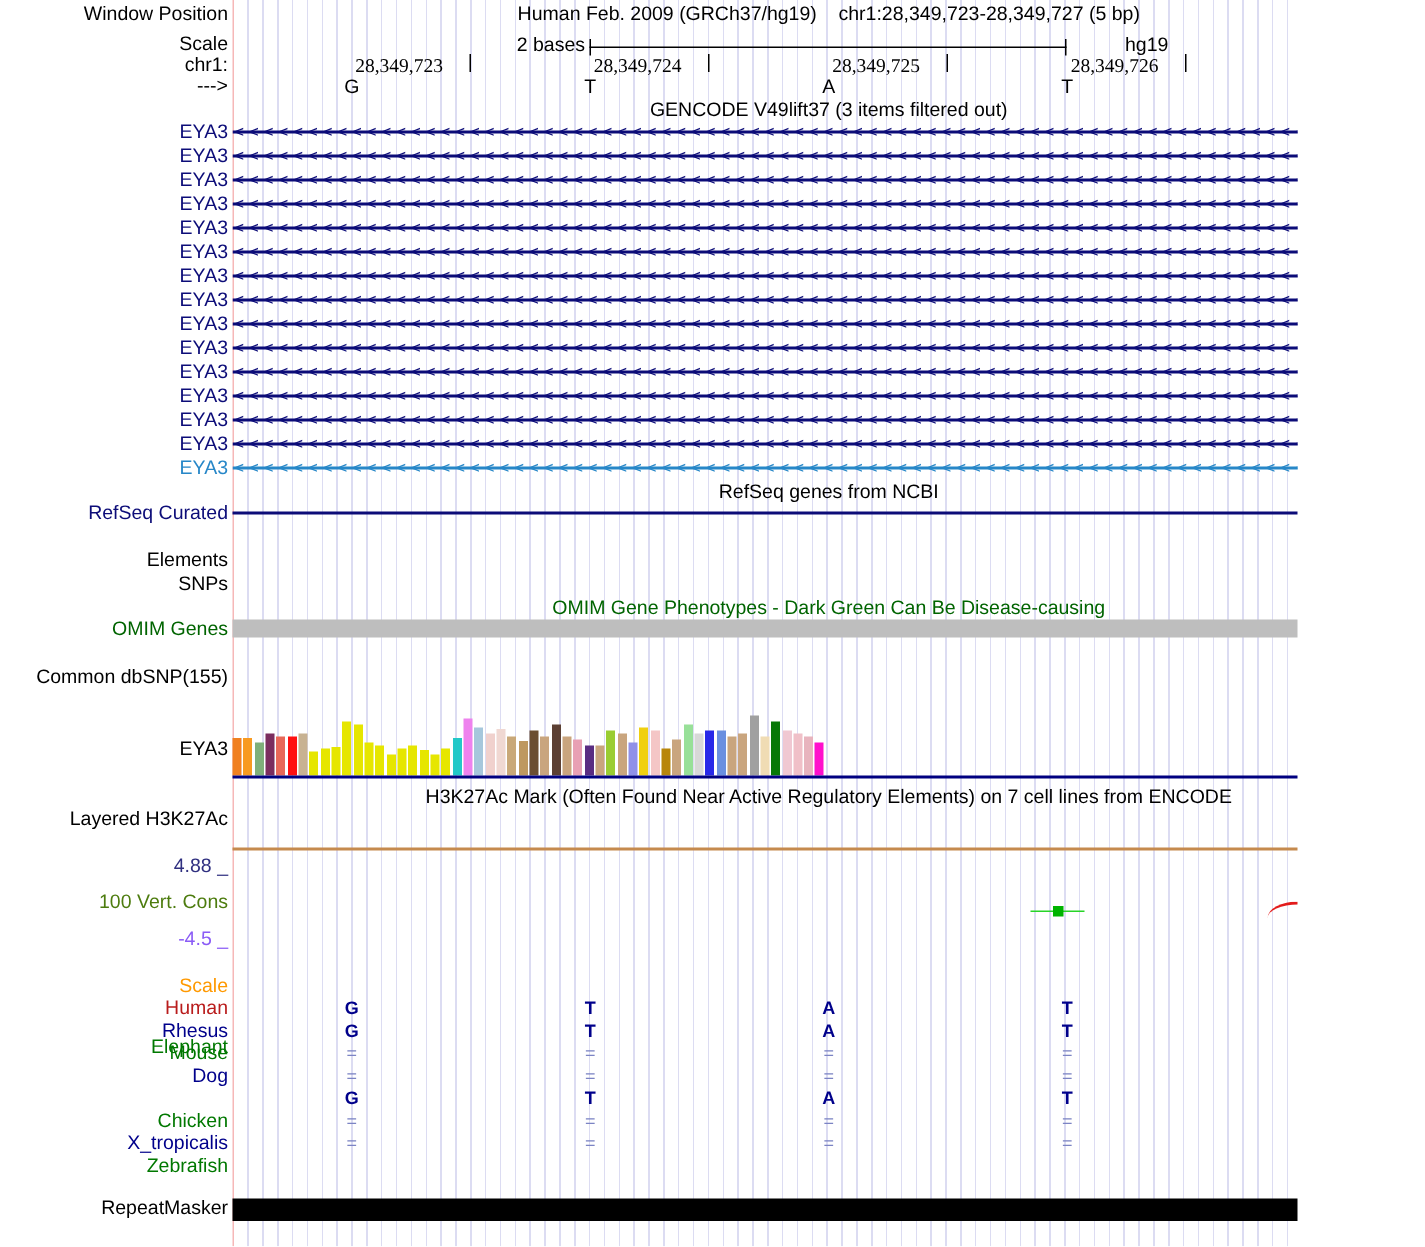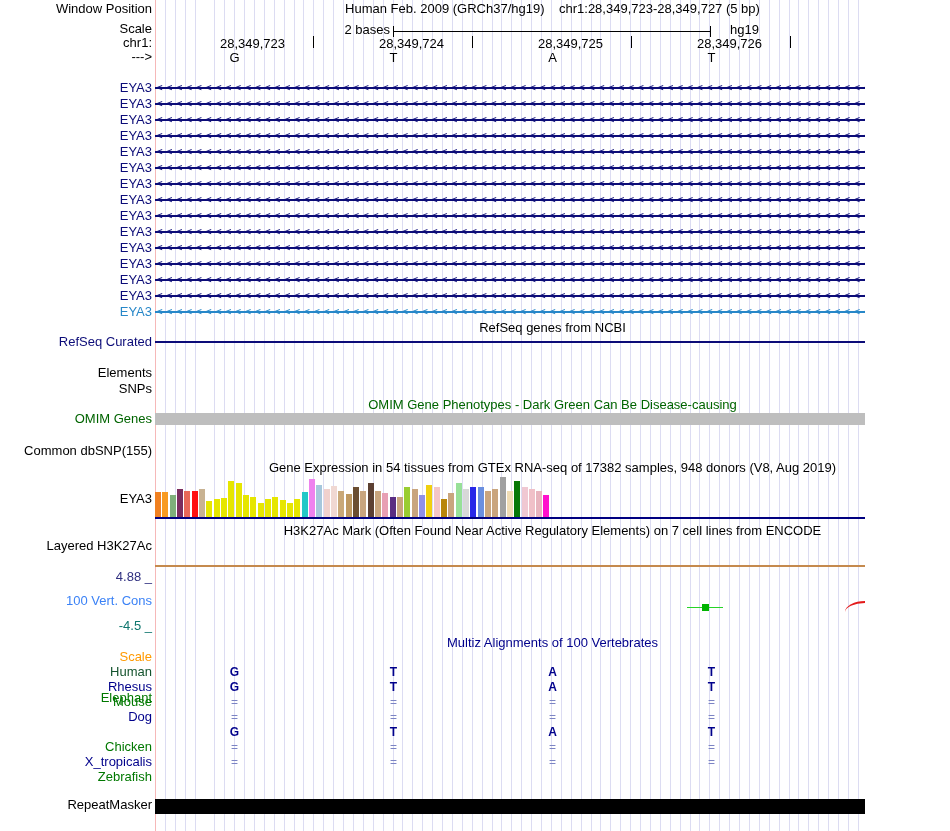--- a/index.html
+++ b/index.html
@@ -9,23 +9,23 @@
   #grid{position:absolute;left:156px;top:0;width:794px;height:831px;
         background:repeating-linear-gradient(to right,transparent 0px,transparent 8.9px,#dcdcf2 8.9px,#dcdcf2 9.9px);}
   #gutter-edge{position:absolute;left:155px;top:0;width:1px;height:831px;background:#f6b8b8;}
   .gl{position:absolute;left:0;width:152px;text-align:right;white-space:nowrap;line-height:14px;}
   .ct{position:absolute;left:155px;width:795px;text-align:center;white-space:nowrap;line-height:14px;}
   .hline{position:absolute;left:155px;width:795px;}
   #scale-value{position:absolute;left:300px;width:90px;top:22px;text-align:right;}
   #scale-bar{position:absolute;left:393px;top:31px;width:318px;height:1px;background:#000;}
   #scale-bar::before,#scale-bar::after{content:"";position:absolute;top:-5px;width:1px;height:11px;background:#000;}
   #scale-bar::before{left:0;} #scale-bar::after{right:0;}
-  #hg19-label{position:absolute;left:730px;top:22px;}
+  #hg19-label{position:absolute;left:750px;top:22px;}
   .coord-tick{position:absolute;width:1px;height:12px;background:#000;top:36px;}
-  .coord-num{position:absolute;top:36px;width:92px;text-align:left;}
+  .coord-num{position:absolute;top:36px;width:92px;text-align:center;font-family:Liberation Serif, serif;}
   .base-cell{position:absolute;top:50px;width:159px;text-align:center;}
   .tx-row{position:absolute;left:155px;width:795px;height:16px;overflow:hidden;}
   .tx-line{position:absolute;top:7px;left:0;right:0;height:2px;}
   .tx-chevrons{position:absolute;top:0;left:1px;font-family:"DejaVu Sans Mono","Liberation Mono",monospace;
                font-size:11px;letter-spacing:3.2px;line-height:16px;white-space:nowrap;}
   .mz-cell{position:absolute;width:159px;text-align:center;font-size:12px;font-weight:bold;line-height:14px;}
   #gtex-bars{position:absolute;left:155px;top:477px;width:795px;height:40px;}
   .gtex-bar{position:absolute;bottom:0;width:6px;}
   #phylop-pos-line{position:absolute;left:687px;top:607px;width:36px;height:1px;background:#27d427;}
   #phylop-pos-square{position:absolute;left:702px;top:604px;width:7px;height:7px;background:#00b400;}
@@ -64,20 +64,21 @@
 
   <div class="gl" style="top:50px">---&gt;</div>
   <div id="base-row">
       <span class="base-cell" style="left: 155px;">G</span>
       <span class="base-cell" style="left: 314px;">T</span>
       <span class="base-cell" style="left: 473px;">A</span>
       <span class="base-cell" style="left: 632px;">T</span>
       <span class="base-cell" style="left: 791px;">A</span>
     </div>
 
+  <div class="ct" style="top:66px">GENCODE V49lift37 (3 items filtered out)</div>
   <div id="gencode-layer">
       <div class="gl" style="top: 81px; color: rgb(12, 12, 120);">EYA3</div>
       <div class="tx-row" style="top: 80px;">
         <div class="tx-line" style="background: rgb(12, 12, 120);"></div>
         <div class="tx-chevrons" style="color: rgb(12, 12, 120);">&lt;&lt;&lt;&lt;&lt;&lt;&lt;&lt;&lt;&lt;&lt;&lt;&lt;&lt;&lt;&lt;&lt;&lt;&lt;&lt;&lt;&lt;&lt;&lt;&lt;&lt;&lt;&lt;&lt;&lt;&lt;&lt;&lt;&lt;&lt;&lt;&lt;&lt;&lt;&lt;&lt;&lt;&lt;&lt;&lt;&lt;&lt;&lt;&lt;&lt;&lt;&lt;&lt;&lt;&lt;&lt;&lt;&lt;&lt;&lt;&lt;&lt;&lt;&lt;&lt;&lt;&lt;&lt;&lt;&lt;&lt;&lt;&lt;&lt;&lt;&lt;&lt;&lt;&lt;&lt;&lt;&lt;&lt;&lt;&lt;&lt;&lt;&lt;&lt;&lt;&lt;&lt;&lt;&lt;&lt;</div>
       </div>
       <div class="gl" style="top: 97px; color: rgb(12, 12, 120);">EYA3</div>
       <div class="tx-row" style="top: 96px;">
         <div class="tx-line" style="background: rgb(12, 12, 120);"></div>
         <div class="tx-chevrons" style="color: rgb(12, 12, 120);">&lt;&lt;&lt;&lt;&lt;&lt;&lt;&lt;&lt;&lt;&lt;&lt;&lt;&lt;&lt;&lt;&lt;&lt;&lt;&lt;&lt;&lt;&lt;&lt;&lt;&lt;&lt;&lt;&lt;&lt;&lt;&lt;&lt;&lt;&lt;&lt;&lt;&lt;&lt;&lt;&lt;&lt;&lt;&lt;&lt;&lt;&lt;&lt;&lt;&lt;&lt;&lt;&lt;&lt;&lt;&lt;&lt;&lt;&lt;&lt;&lt;&lt;&lt;&lt;&lt;&lt;&lt;&lt;&lt;&lt;&lt;&lt;&lt;&lt;&lt;&lt;&lt;&lt;&lt;&lt;&lt;&lt;&lt;&lt;&lt;&lt;&lt;&lt;&lt;&lt;&lt;&lt;&lt;&lt;&lt;</div>
@@ -155,21 +156,20 @@
 
   <div class="gl" style="top:366px">Elements</div>
   <div class="gl" style="top:382px">SNPs</div>
 
   <div class="ct" style="top:398px;color:#006400">OMIM Gene Phenotypes - Dark Green Can Be Disease-causing</div>
   <div class="gl" style="top:412px;color:#006400">OMIM Genes</div>
   <div class="hline" style="top:413px;height:12px;background:#bebebe"></div>
 
   <div class="gl" style="top:444px">Common dbSNP(155)</div>
 
-  <div class="ct" style="top:461px">Gene Expression in 54 tissues from GTEx RNA-seq of 17382 samples, 948 donors (V8, Aug 2019)</div>
   <div class="gl" style="top:492px">EYA3</div>
   <div id="gtex-bars">
       <div class="gtex-bar" style="left: 0px; height: 25px; background: rgb(240, 128, 32);"></div>
       <div class="gtex-bar" style="left: 7.33px; height: 25px; background: rgb(248, 154, 32);"></div>
       <div class="gtex-bar" style="left: 14.66px; height: 22px; background: rgb(127, 175, 122);"></div>
       <div class="gtex-bar" style="left: 21.99px; height: 28px; background: rgb(123, 45, 94);"></div>
       <div class="gtex-bar" style="left: 29.32px; height: 26px; background: rgb(232, 104, 88);"></div>
       <div class="gtex-bar" style="left: 36.65px; height: 26px; background: rgb(255, 16, 16);"></div>
       <div class="gtex-bar" style="left: 43.98px; height: 28px; background: rgb(200, 178, 146);"></div>
       <div class="gtex-bar" style="left: 51.31px; height: 16px; background: rgb(230, 230, 0);"></div>
@@ -220,30 +220,29 @@
       <div class="gtex-bar" style="left: 381.16px; height: 26px; background: rgb(232, 180, 190);"></div>
       <div class="gtex-bar" style="left: 388.49px; height: 22px; background: rgb(255, 16, 204);"></div>
     </div>
   <div class="hline" style="top:517px;height:2px;background:#000080"></div>
 
   <div class="ct" style="top:524px">H3K27Ac Mark (Often Found Near Active Regulatory Elements) on 7 cell lines from ENCODE</div>
   <div class="gl" style="top:539px">Layered H3K27Ac</div>
   <div class="hline" style="top:565px;height:2px;background:#c58a4e"></div>
 
   <div class="gl" style="top:570px;color:#303080">4.88 _</div>
-  <div class="gl" style="top:594px;color:#3b82f6">100 Vert. Cons</div>
-  <div class="gl" style="top:619px;color:#0f766e">-4.5 _</div>
+  <div class="gl" style="top:594px;color:#4d7c0f">100 Vert. Cons</div>
+  <div class="gl" style="top:619px;color:#8b5cf6">-4.5 _</div>
   <div id="phylop-pos-line"></div>
   <div id="phylop-pos-square"></div>
   <div id="phylop-neg-arc"></div>
 
-  <div class="ct" style="top:636px;color:#00008b">Multiz Alignments of 100 Vertebrates</div>
   <div class="gl" style="top:650px;color:#ff9900">Scale</div>
   <div id="multiz-layer">
-      <div class="gl" style="top: 665px; color: #14532d;">Human</div>
+      <div class="gl" style="top: 665px; color: #b91c1c;">Human</div>
       <span class="mz-cell" style="top: 665px; left: 155px; color: rgb(0, 0, 139);">G</span>
       <span class="mz-cell" style="top: 665px; left: 314px; color: rgb(0, 0, 139);">T</span>
       <span class="mz-cell" style="top: 665px; left: 473px; color: rgb(0, 0, 139);">A</span>
       <span class="mz-cell" style="top: 665px; left: 632px; color: rgb(0, 0, 139);">T</span>
       <span class="mz-cell" style="top: 665px; left: 791px; color: rgb(0, 0, 139);">A</span>
       <div class="gl" style="top: 680px; color: rgb(0, 0, 139);">Rhesus</div>
       <span class="mz-cell" style="top: 680px; left: 155px; color: rgb(0, 0, 139);">G</span>
       <span class="mz-cell" style="top: 680px; left: 314px; color: rgb(0, 0, 139);">T</span>
       <span class="mz-cell" style="top: 680px; left: 473px; color: rgb(0, 0, 139);">A</span>
       <span class="mz-cell" style="top: 680px; left: 632px; color: rgb(0, 0, 139);">T</span>

